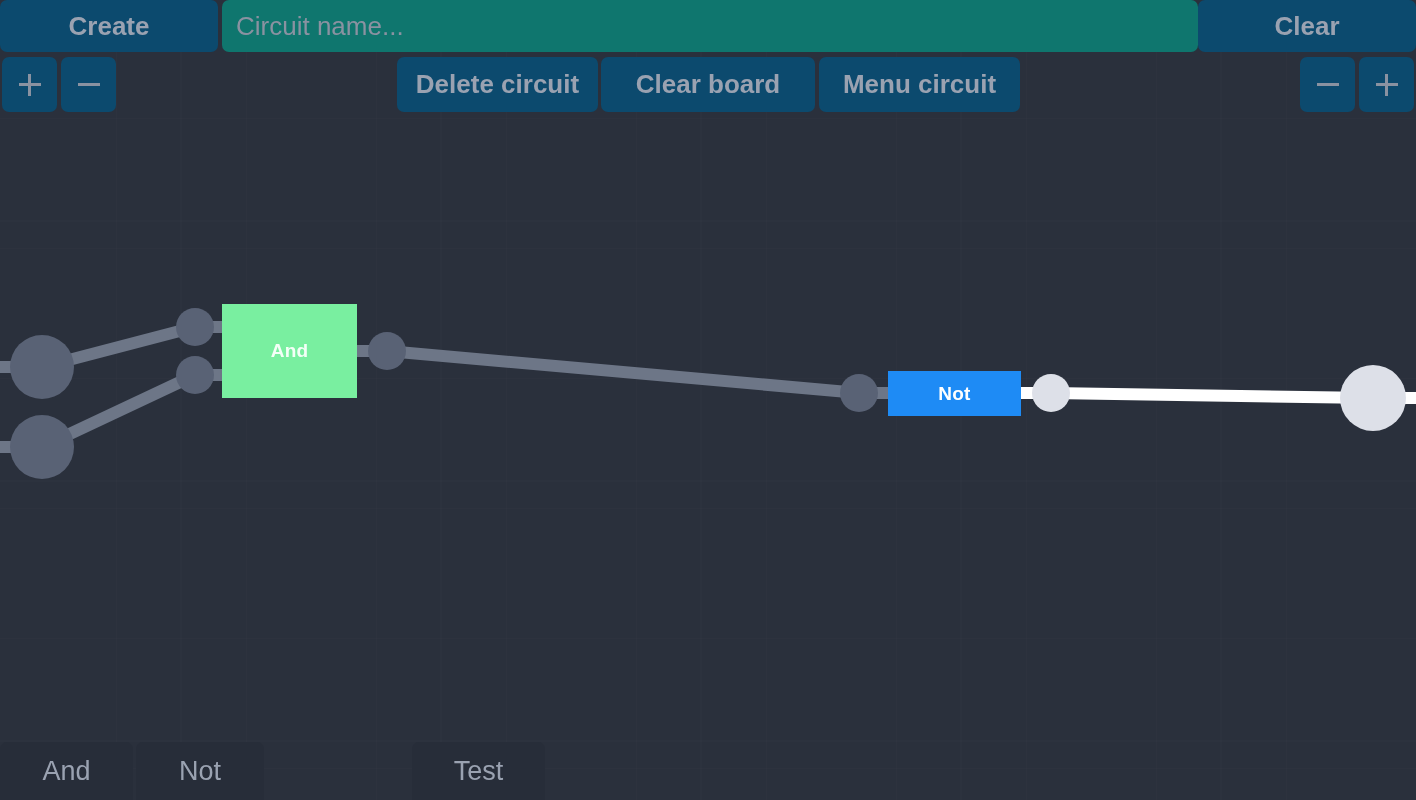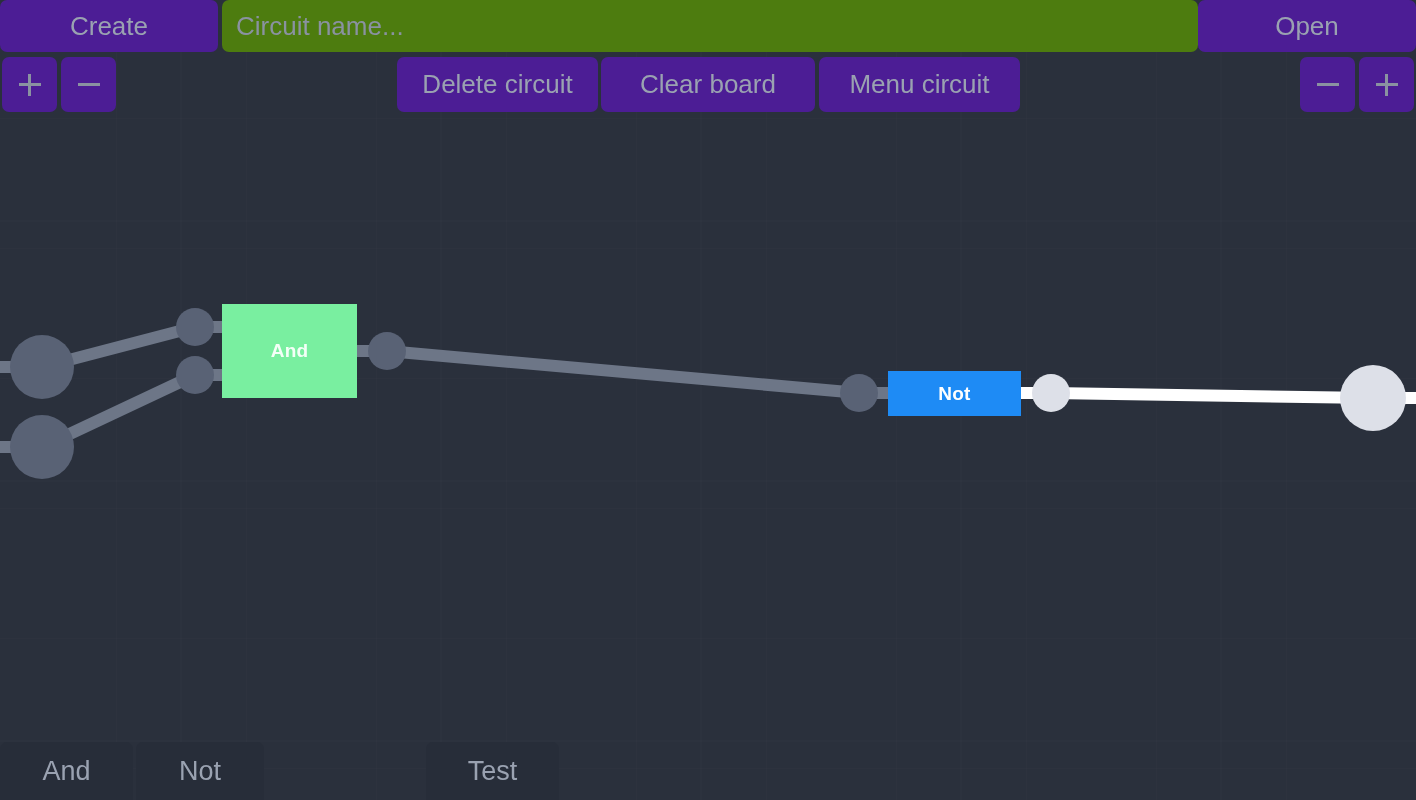--- a/index.html
+++ b/index.html
@@ -95,41 +95,41 @@
   
   .topbar {
     position: absolute;
     top: 0; left: 0;
     width: 1416px;
     height: 118px;
     pointer-events: none;
   }
   .tbtn {
     position: absolute;
-    background: #4c1d95;
+    background: #0c4a6e;
     border: none;
     border-radius: 7px;
     color: #9aa2b1;
     font-family: "Liberation Sans", sans-serif;
-    font-weight: 400;
+    font-weight: 700;
     cursor: pointer;
     pointer-events: auto;
     display: flex;
     align-items: center;
     justify-content: center;
     padding: 8px;
     box-sizing: border-box;
     white-space: nowrap;
   }
 
   .btn-create { left: 0px; top: 0px; width: 218px; height: 52px; font-size: 26px; }
   .field-name {
     position: absolute;
     left: 222px; top: 0px; width: 976px; height: 52px;
-    background: #4d7c0f;
+    background: #0f766e;
     border: none;
     border-radius: 7px;
     color: #cfd4de;
     font-family: "Liberation Sans", sans-serif;
     font-size: 26px;
     padding: 0 14px;
     box-sizing: border-box;
     outline: none;
     pointer-events: auto;
   }
@@ -188,21 +188,21 @@
     cursor: pointer;
     display: flex;
     align-items: center;
     justify-content: center;
     padding: 0;
     white-space: nowrap;
   }
   .bbtn-0 { left: 0px;   width: 133px; }
   .bbtn-1 { left: 136px; width: 128px; }
   .bbtn-2 { left: 267px; width: 133px; }
-  .bbtn-3 { left: 426px; width: 133px; }
+  .bbtn-3 { left: 412px; width: 133px; }
 </style>
 </head>
 <body>
 
 <div id="app">
 
   <div class="grid-bg"></div>
   <div class="grid-bg2"></div>
 
   <div class="canvas">
@@ -240,21 +240,21 @@
       <span>Not</span>
     </div>
   </div>
 
   <div class="topbar">
 
     <button class="tbtn btn-create">Create</button>
 
     <input class="field-name" type="text" value="" placeholder="Circuit name..." style="">
 
-    <button class="tbtn btn-menu">Open</button>
+    <button class="tbtn btn-menu">Clear</button>
 
     <button class="tbtn btn-zoomin-l">
       <span class="glyph plus"></span>
     </button>
     <button class="tbtn btn-zoomout-l">
       <span class="glyph minus"></span>
     </button>
 
     <button class="tbtn btn-delete-circuit">Delete circuit</button>
     <button class="tbtn btn-clear-board">Clear board</button>

